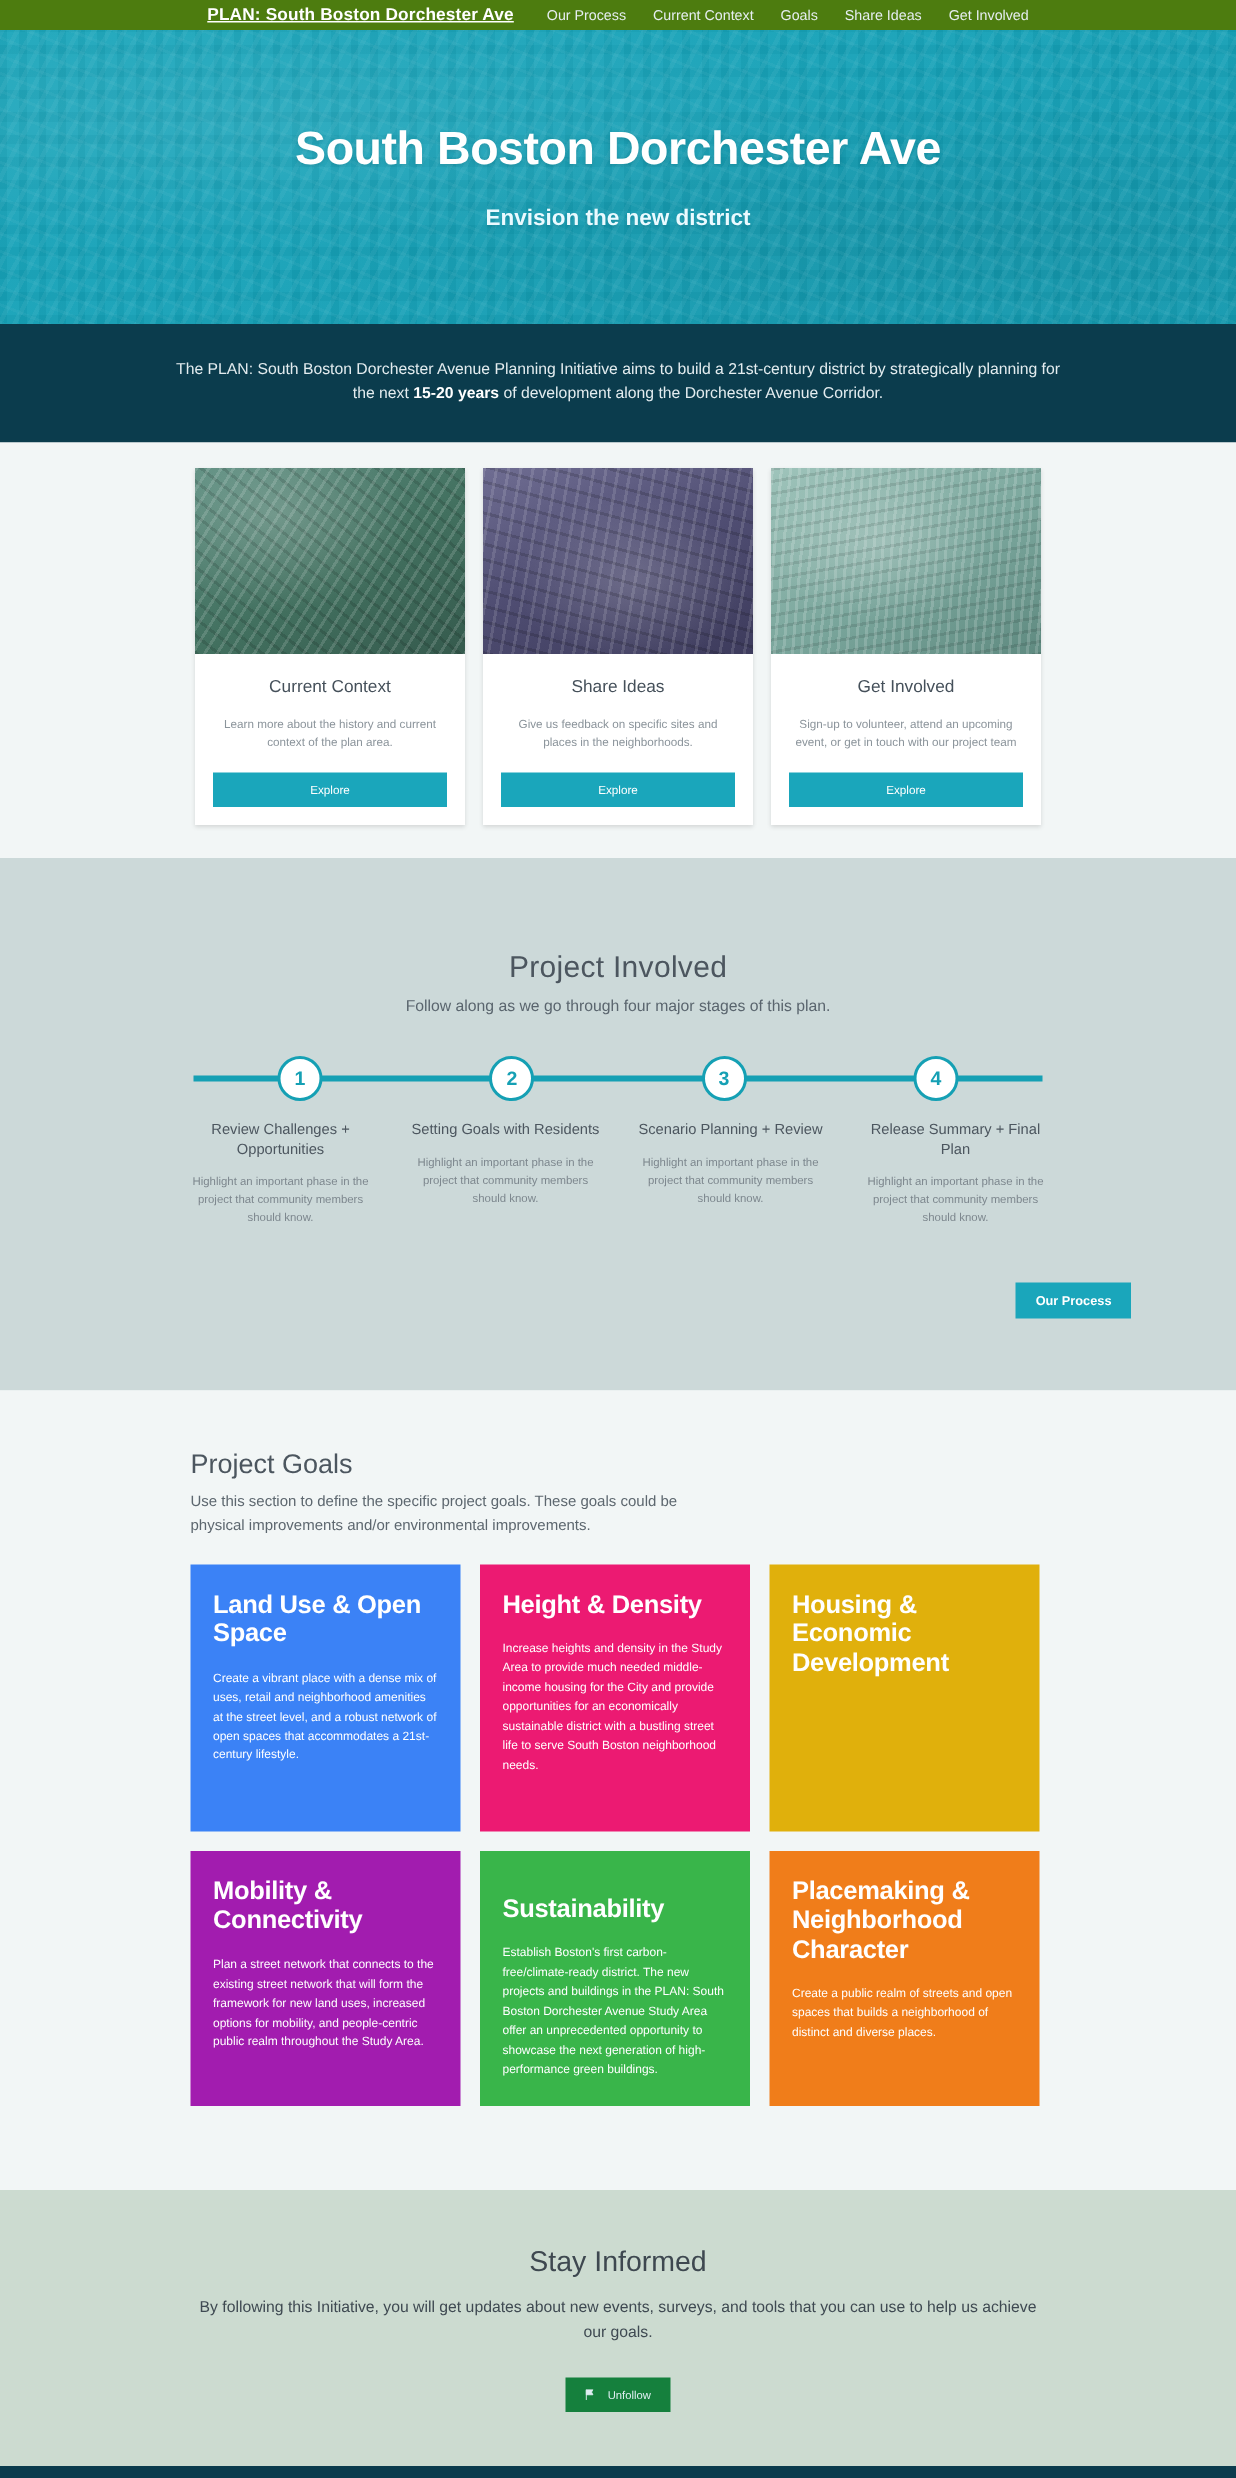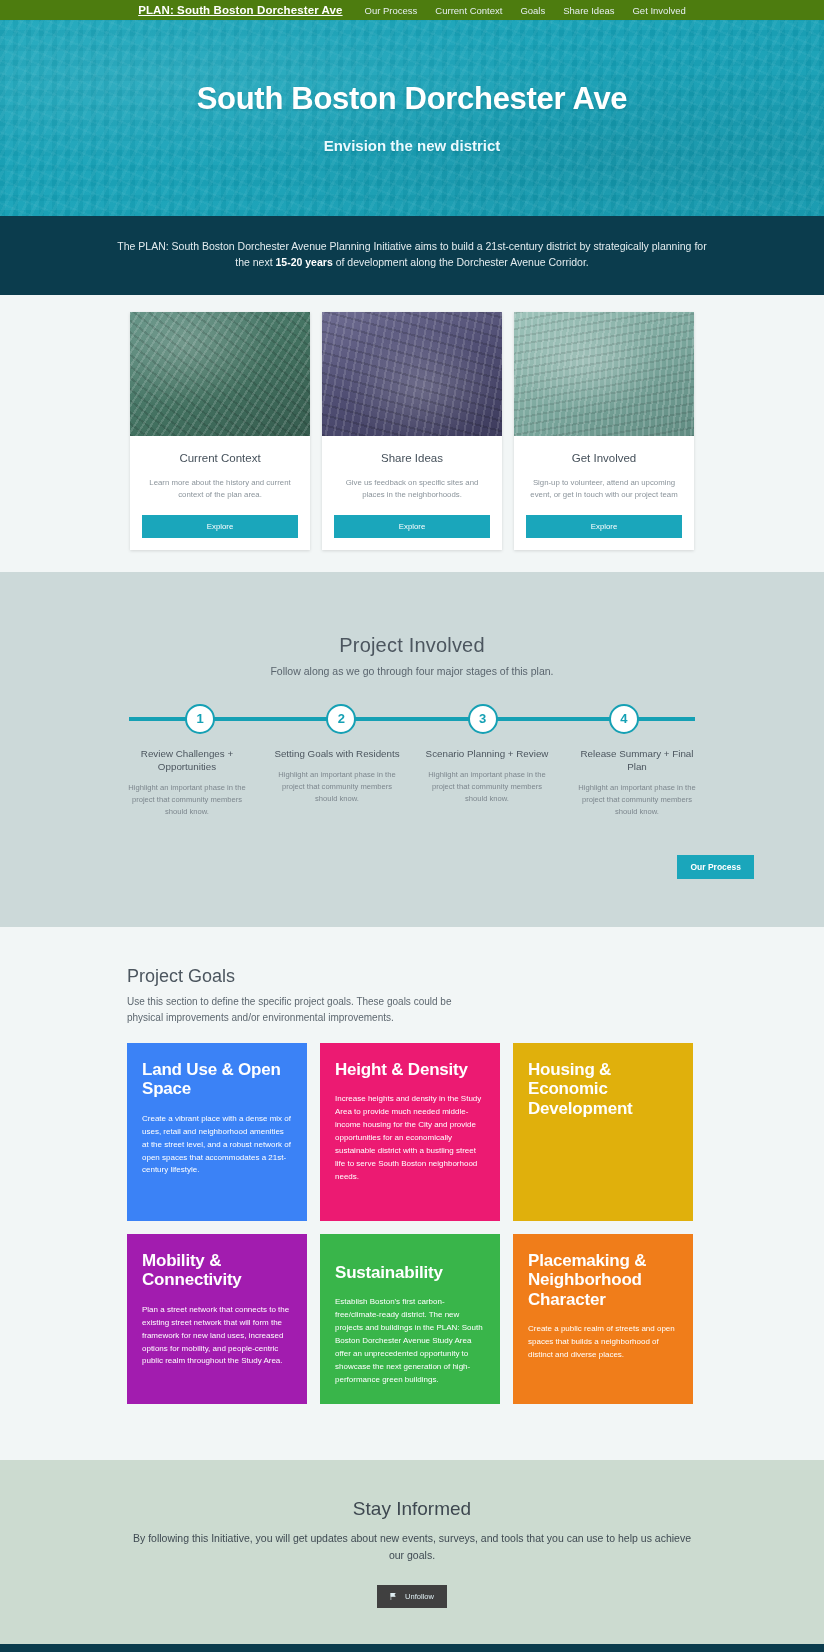--- a/index.html
+++ b/index.html
@@ -313,21 +313,21 @@
     font-size: 10.5px;
     color: #3f4a52;
     line-height: 1.6;
     max-width: 570px;
     margin: 0 auto 22px;
   }
   .unfollow-btn {
     display: inline-flex;
     align-items: center;
     gap: 8px;
-    background: #404040;
+    background: #15803d;
     color: #dfeef2;
     font-size: 7.5px;
     padding: 7px 13px;
     border: none;
     cursor: pointer;
     font-family: inherit;
   }
   .flag-icon { display: inline-block; width: 7px; height: 7px; }
 
   

